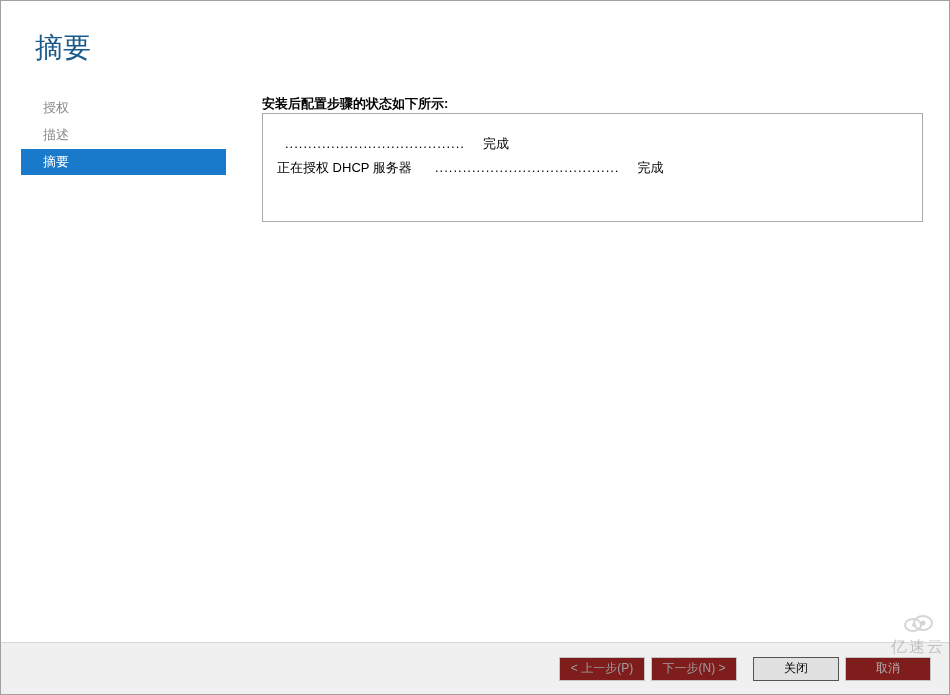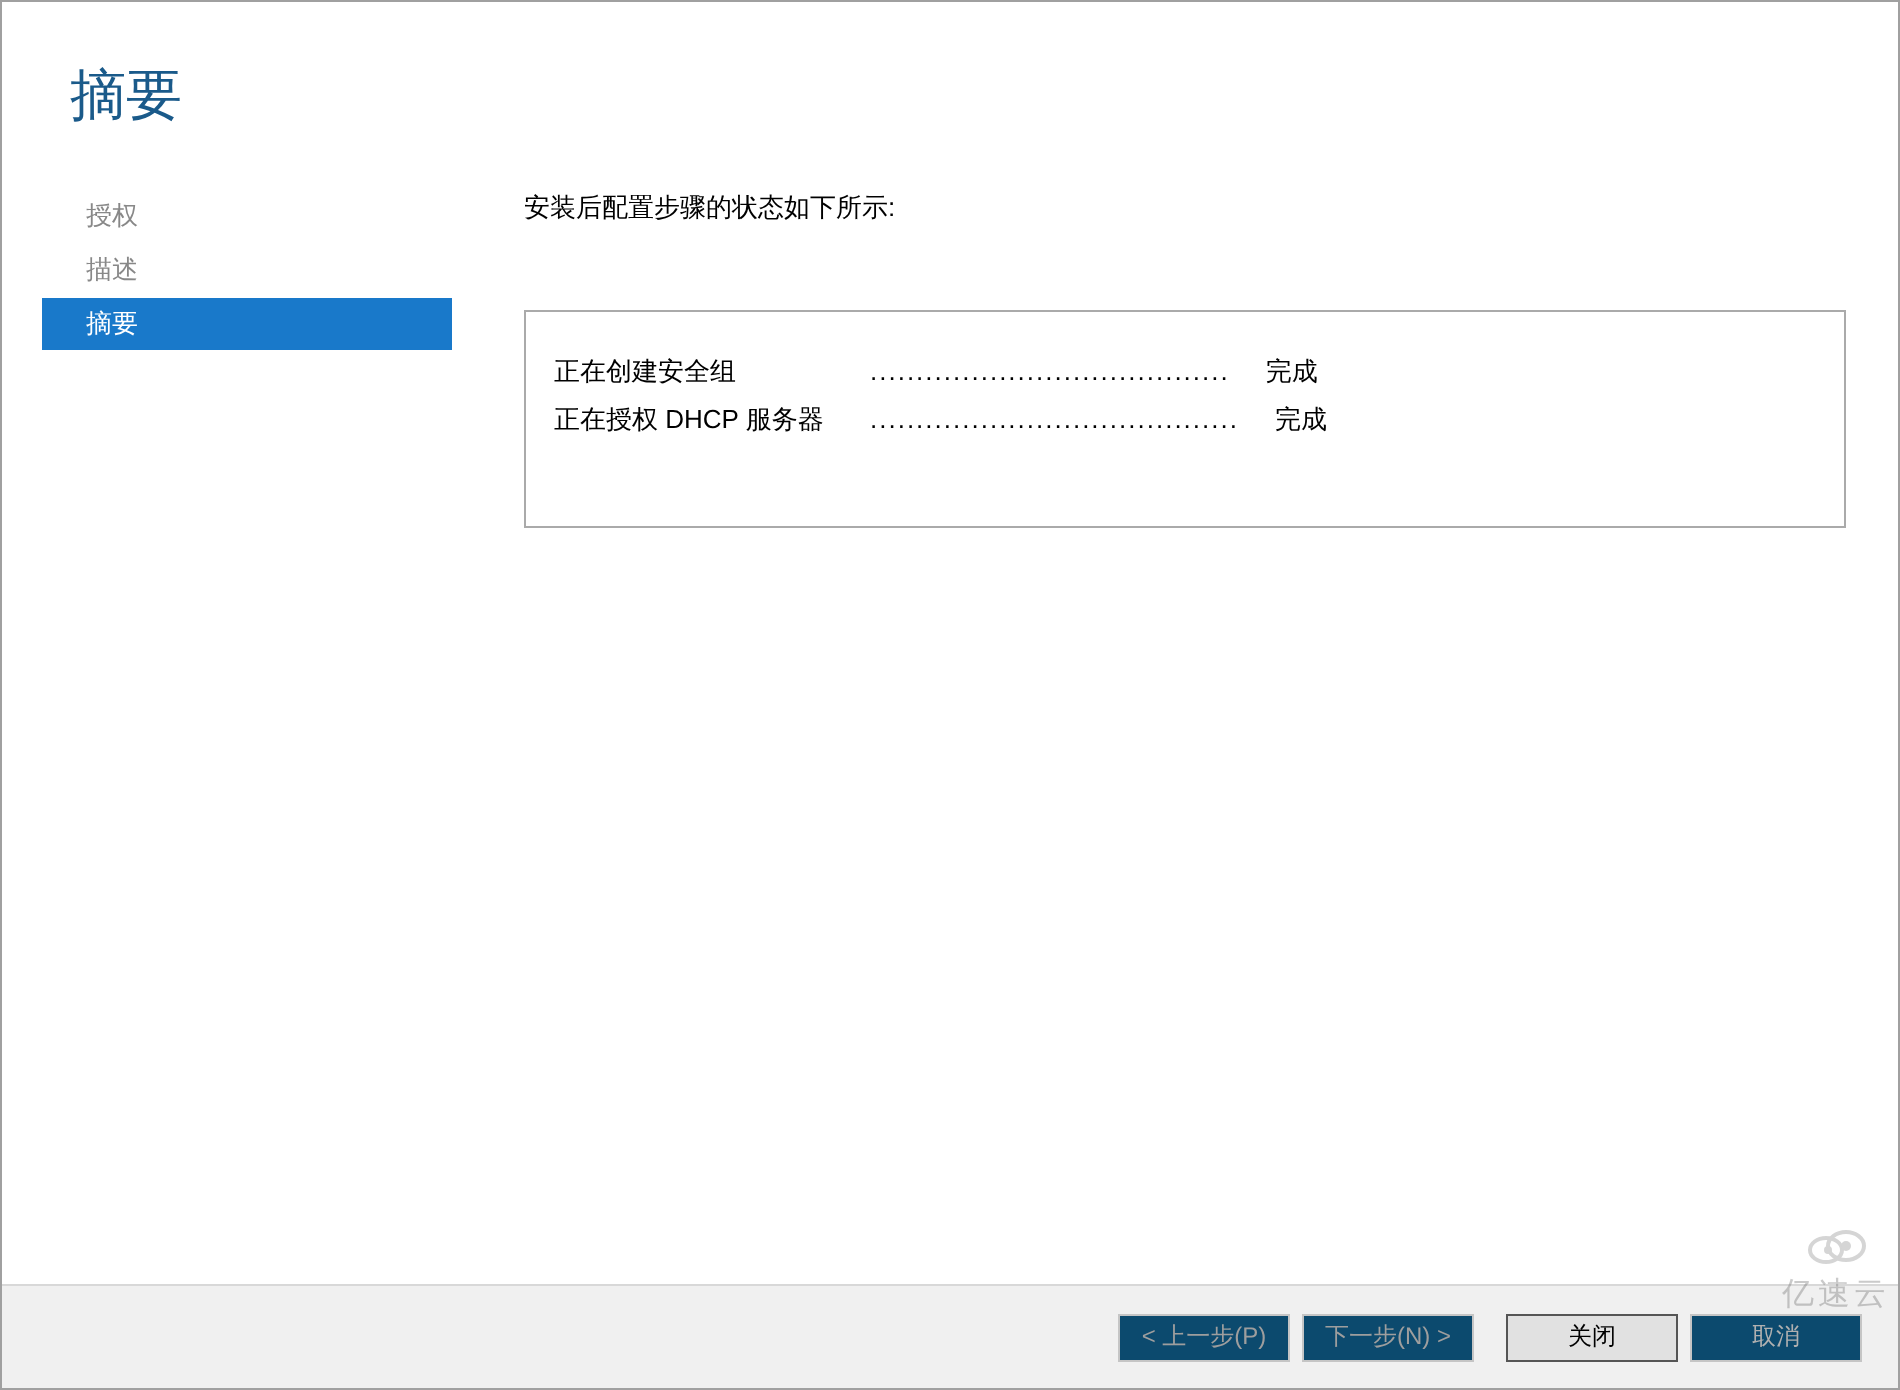--- a/index.html
+++ b/index.html
@@ -90,21 +90,21 @@
       margin-left: -12px;
       padding-left: 22px;
     }
     .content {
       flex: 1;
       padding: 8px 26px 0 36px;
     }
     .intro-text {
       font-size: 13px;
       color: #000;
-      margin-bottom: 42px;
+      font-weight: bold;
     }
     .status-box {
       border: 1px solid #aaa;
       padding: 20px 14px 40px 14px;
       font-size: 13px;
       color: #000;
       line-height: 1.5;
     }
     .status-row {
       display: flex;
@@ -144,21 +144,21 @@
       font-size: 12px;
       cursor: pointer;
       display: flex;
       align-items: center;
       justify-content: center;
       color: #000;
     }
     .footer-btn.disabled {
       color: #9e9e9e;
       border-color: #c5c5c5;
-      background: #0c4a6e;
+      background: #7f1d1d;
       cursor: default;
     }
     .footer-btn.primary {
       border: 1px solid #555;
     }
     .footer-btn.cancel {
       color: #b0b0b0;
       text-align: center;
     }
     .watermark {
@@ -192,21 +192,20 @@
       <div class="sidebar-item">授权</div>
       <div class="sidebar-item">描述</div>
       <div class="sidebar-item active">摘要</div>
     </div>
 
     <div class="content">
       <div class="intro-text">安装后配置步骤的状态如下所示:</div>
 
       <div class="status-box">
         <div class="status-row">
-          <span class="status-task">正在创建安全组</span>
           <span class="status-dots">.......................................</span>
           <span class="status-result">完成</span>
         </div>
         <div class="status-row">
           <span class="status-task">正在授权 DHCP 服务器</span>
           <span class="status-dots">........................................</span>
           <span class="status-result">完成</span>
         </div>
       </div>
     </div>

